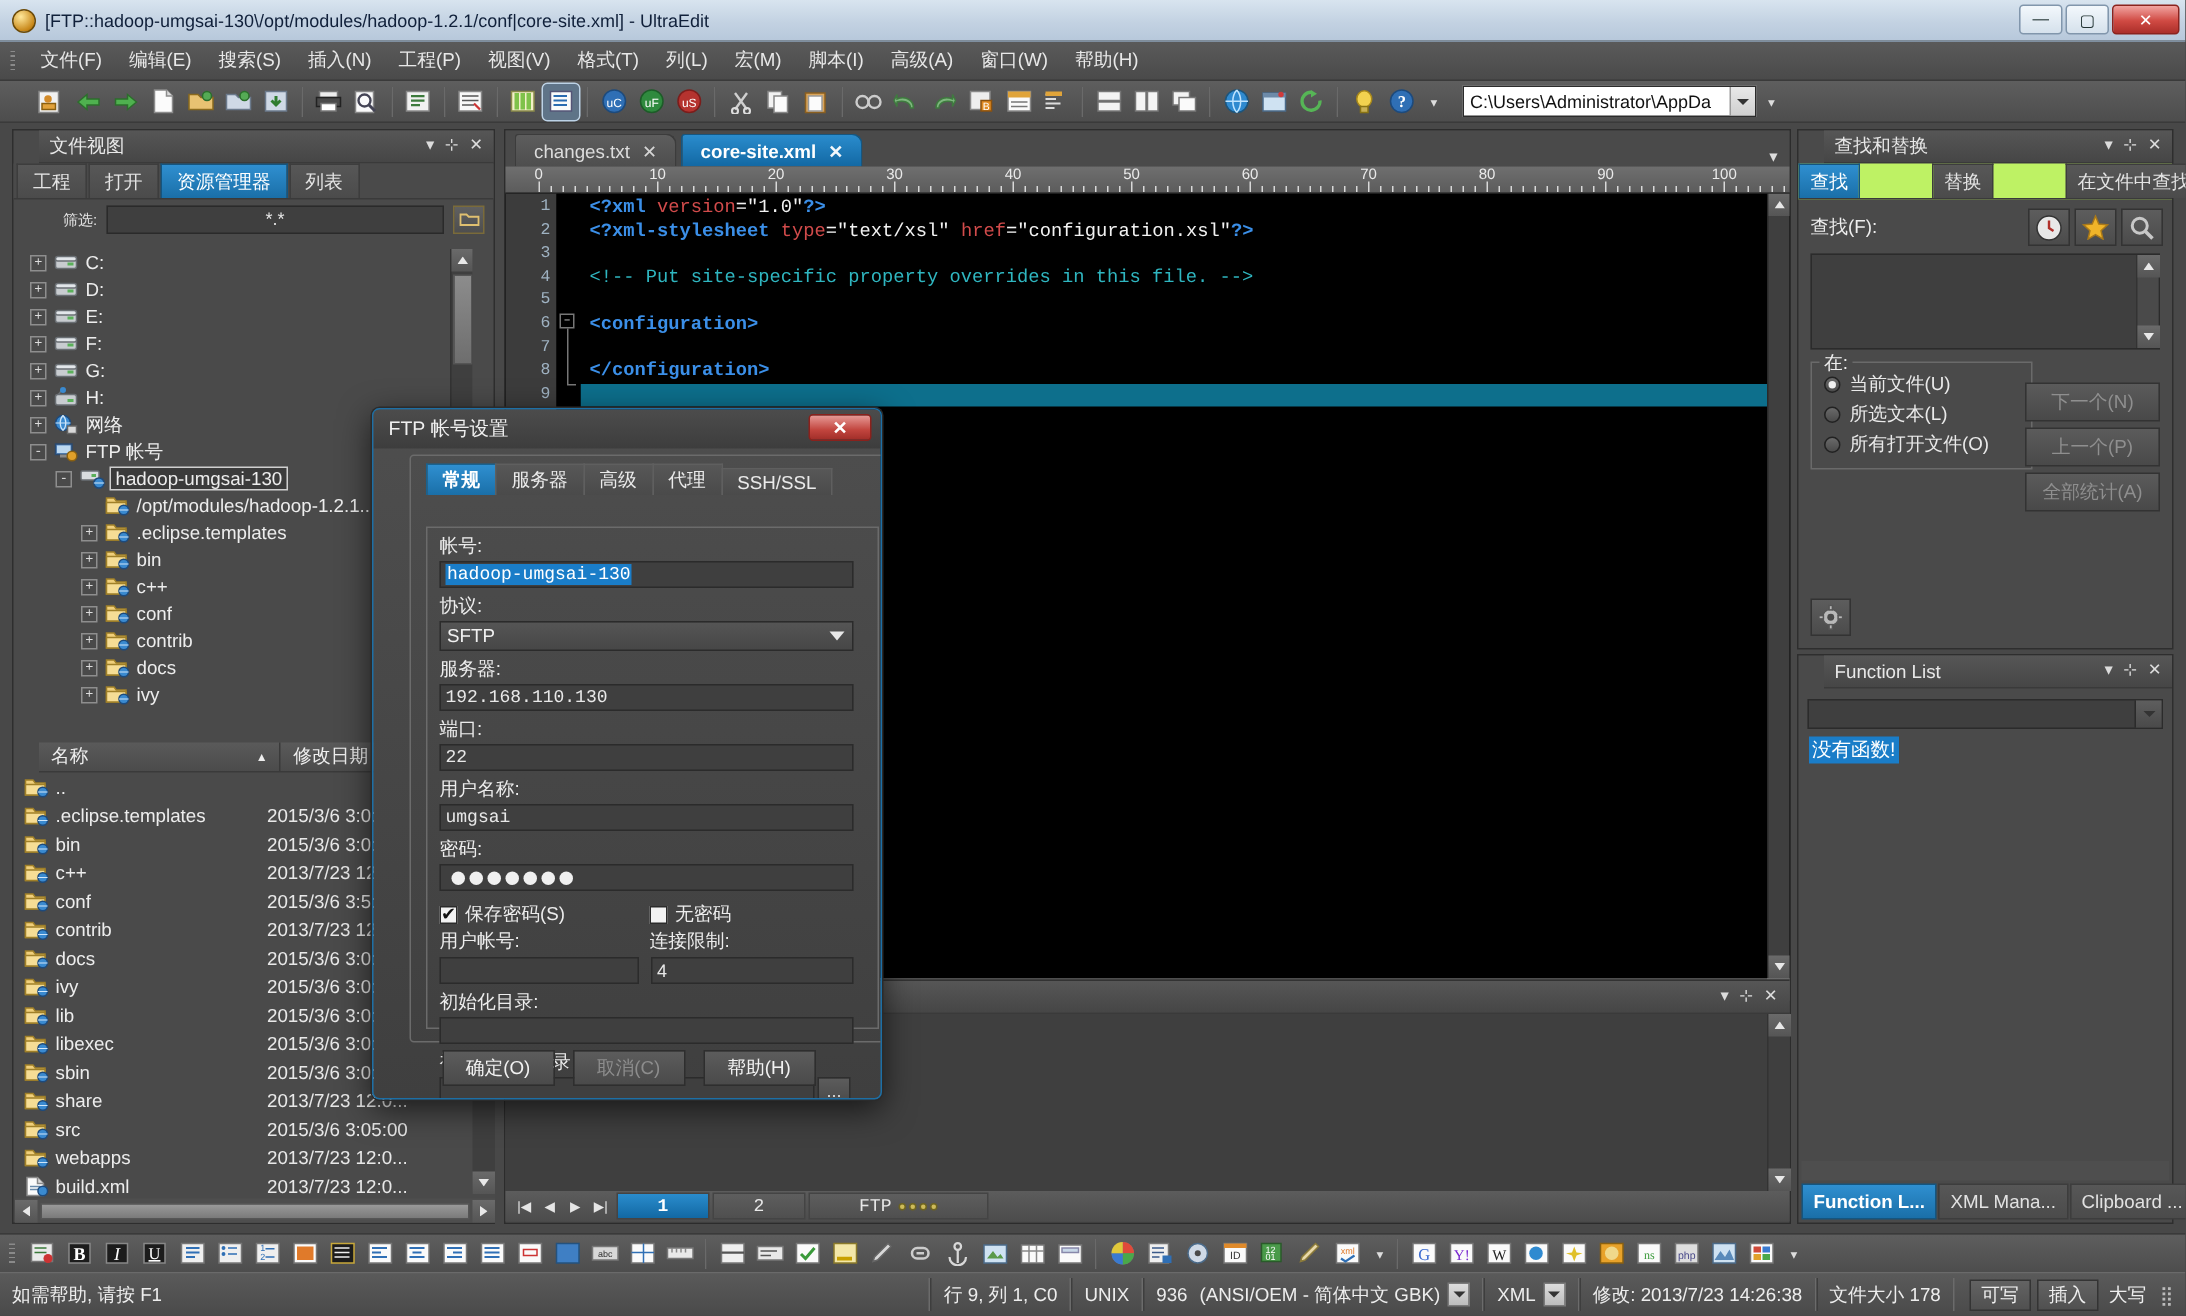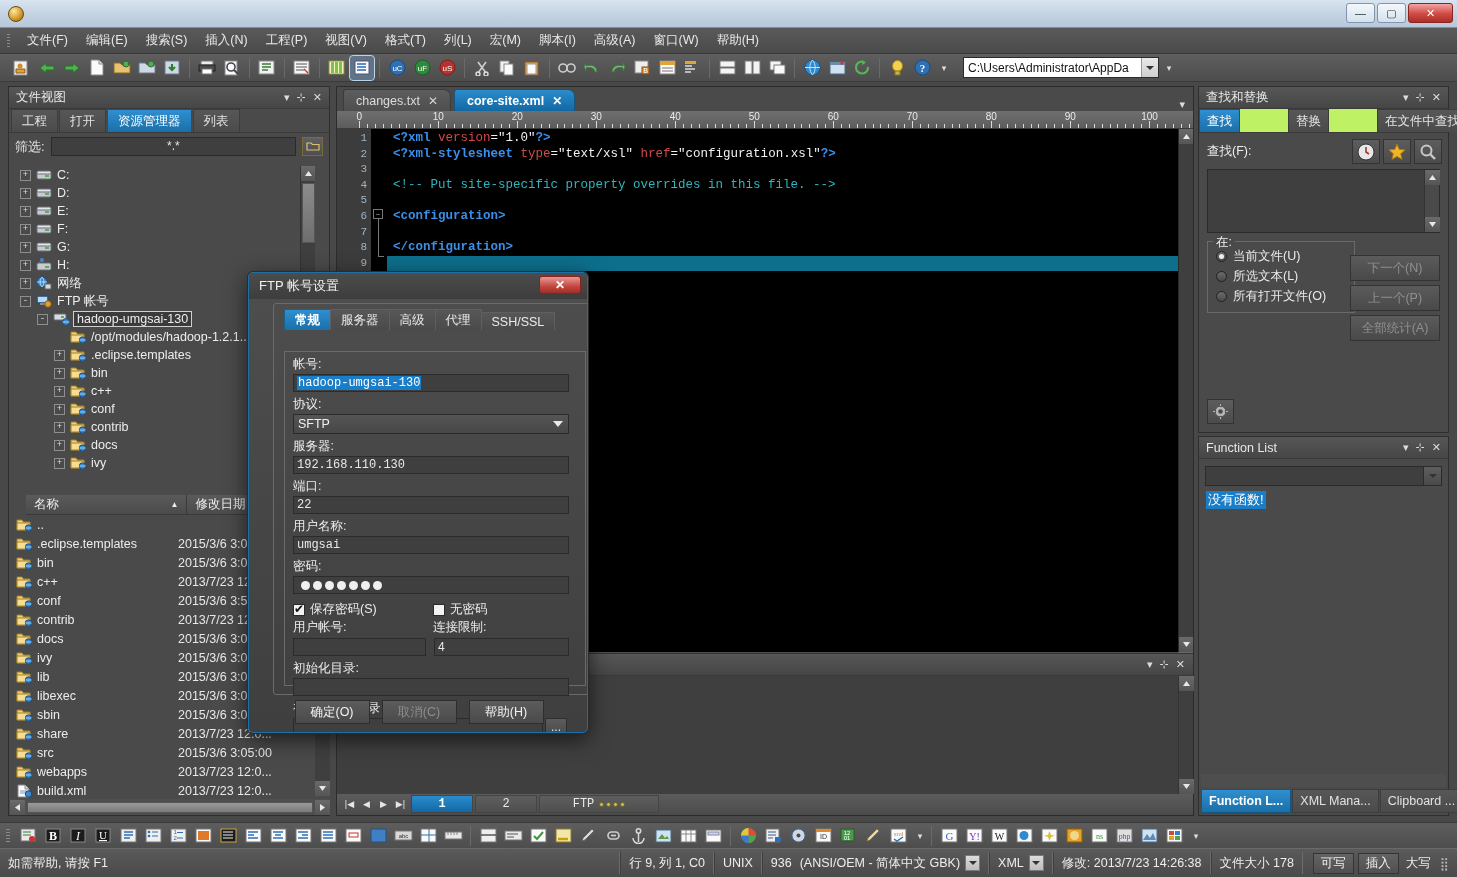--- a/index.html
+++ b/index.html
@@ -47,21 +47,21 @@
   }
   .menubar .grip { position:absolute; left:7px; top:6px; width:3px; height:14px;
      background: repeating-linear-gradient(#8a8a8a 0 1px, transparent 1px 3px); }
   .menu-item { padding: 3px 9px; font-size: 12.5px; color: #e8e8e8; cursor: default; white-space: nowrap; }
 
   
   .toolbar {
     position: absolute; left: 0; top: 54px; width: 1457px; height: 28px;
     background: linear-gradient(#5e5e5e, #4d4d4d);
     border-bottom: 1px solid #3a3a3a;
-    display: flex; align-items: center; padding-left: 10px; gap: 1px;
+    display: flex; align-items: center; padding-left: 22px; gap: 1px;
   }
   .tb { width: 24px; height: 24px; border-radius: 3px; display: flex; align-items:center; justify-content:center;
         position: relative; cursor: default; flex: 0 0 auto; }
   .tb.sel { background: #5f7488; outline: 1px solid #bcd2e6; }
   .tbsep { width: 1px; height: 20px; background: #3c3c3c; border-right: 1px solid #6a6a6a; margin: 0 4px; flex:0 0 auto;}
   .tb svg { display:block; }
   .pathbox {
     margin-left: 12px; width: 196px; height: 21px; background: #fff; color: #111;
     border: 1px solid #2b2b2b; font-size: 12px; display:flex; align-items:center;
     padding-left: 4px; overflow: hidden; white-space: nowrap; flex: 0 0 auto;
@@ -70,29 +70,29 @@
       border-left:1px solid #9a9a9a; display:flex;align-items:center;justify-content:center; }
   .dd-arrow { width:0;height:0;border-left:4px solid transparent;border-right:4px solid transparent;border-top:4px solid #333; }
   .tb-overflow { margin-left: 3px; width: 12px; height: 24px; display:flex;flex-direction:column;
      align-items:center;justify-content:center; color:#ddd; font-size:9px; }
 
   
   .leftdock { position: absolute; left: 8px; top: 86px; width: 322px; height: 730px;
     background: #4a4a4a; border: 1px solid #2e2e2e; }
   .dock-title { height: 22px; background: linear-gradient(#565656,#464646);
     display:flex; align-items:center; padding-left:7px; font-size:12.5px; color:#e8e8e8;
-    border-bottom: 1px solid #3a3a3a; }
+    border-bottom: 1px solid #3a3a3a; margin-left: 17px; }
   .dock-title .acts { margin-left:auto; display:flex; gap:7px; padding-right:7px; align-items:center; }
   .dock-act { color:#dcdcdc; font-size:11px; cursor:default; line-height:1; }
   .tabrow { display:flex; height:24px; background:#4a4a4a; border-bottom:1px solid #3a3a3a; padding-left:2px; }
   .ftab { padding: 3px 10px 0 10px; font-size:12.5px; color:#e4e4e4; background: linear-gradient(#575757,#4b4b4b);
       border:1px solid #3d3d3d; border-bottom:none; margin-right:1px; cursor:default; }
   .ftab.active { background: linear-gradient(#2f8fd0,#1a6fa8); color:#fff; border-color:#15557f; }
   .filterrow { display:flex; align-items:center; height:24px; padding: 3px 6px 0 6px; gap:6px; }
-  .filterrow .lbl { font-size:13px; color:#e2e2e2; }
+  .filterrow .lbl { font-size:10px; color:#e2e2e2;margin-left:27px; }
   .filter-input { flex:1; height:19px; background:#3f3f3f; border:1px solid #2a2a2a; color:#e6e6e6;
      font-size:12px; text-align:center; line-height:17px; }
   .filter-btn { width:21px;height:19px;background:linear-gradient(#606060,#4e4e4e); border:1px solid #7a6b3a;
      display:flex;align-items:center;justify-content:center;}
 
   .tree { position:absolute; left:1px; top:79px; width:305px; height:388px; overflow:hidden;
     background:#4a4a4a; }
   .trow { display:flex; align-items:center; height:18px; padding-left:6px; font-size:12.5px; color:#ededed; white-space:nowrap;}
   .expander { width:11px;height:11px;border:1px solid #8e8e8e; background:#4a4a4a; color:#ddd;
       font-size:9px; line-height:9px; text-align:center; margin-right:5px; flex:0 0 auto; font-family:"Liberation Mono",monospace;}
@@ -256,20 +256,21 @@
   .dbrowse { width:22px;height:18px; background:linear-gradient(#5c5c5c,#4a4a4a); border:1px solid #2e2e2e;
      display:flex;align-items:center;justify-content:center; font-size:12px; color:#ddd; margin-left:2px;}
 </style>
 </head>
 <body>
 
 <div class="app">
 
   <div class="titlebar">
     <div class="title-icon"></div>
+    <div class="title-text">[FTP::hadoop-umgsai-130\/opt/modules/hadoop-1.2.1/conf|core-site.xml] - UltraEdit</div>
     <div class="win-btns">
       <div class="win-btn">—</div>
       <div class="win-btn">▢</div>
       <div class="win-btn close">✕</div>
     </div>
   </div>
 
   <div class="menubar">
     <div class="grip"></div>
     <div class="menu-item">文件(F)</div>

